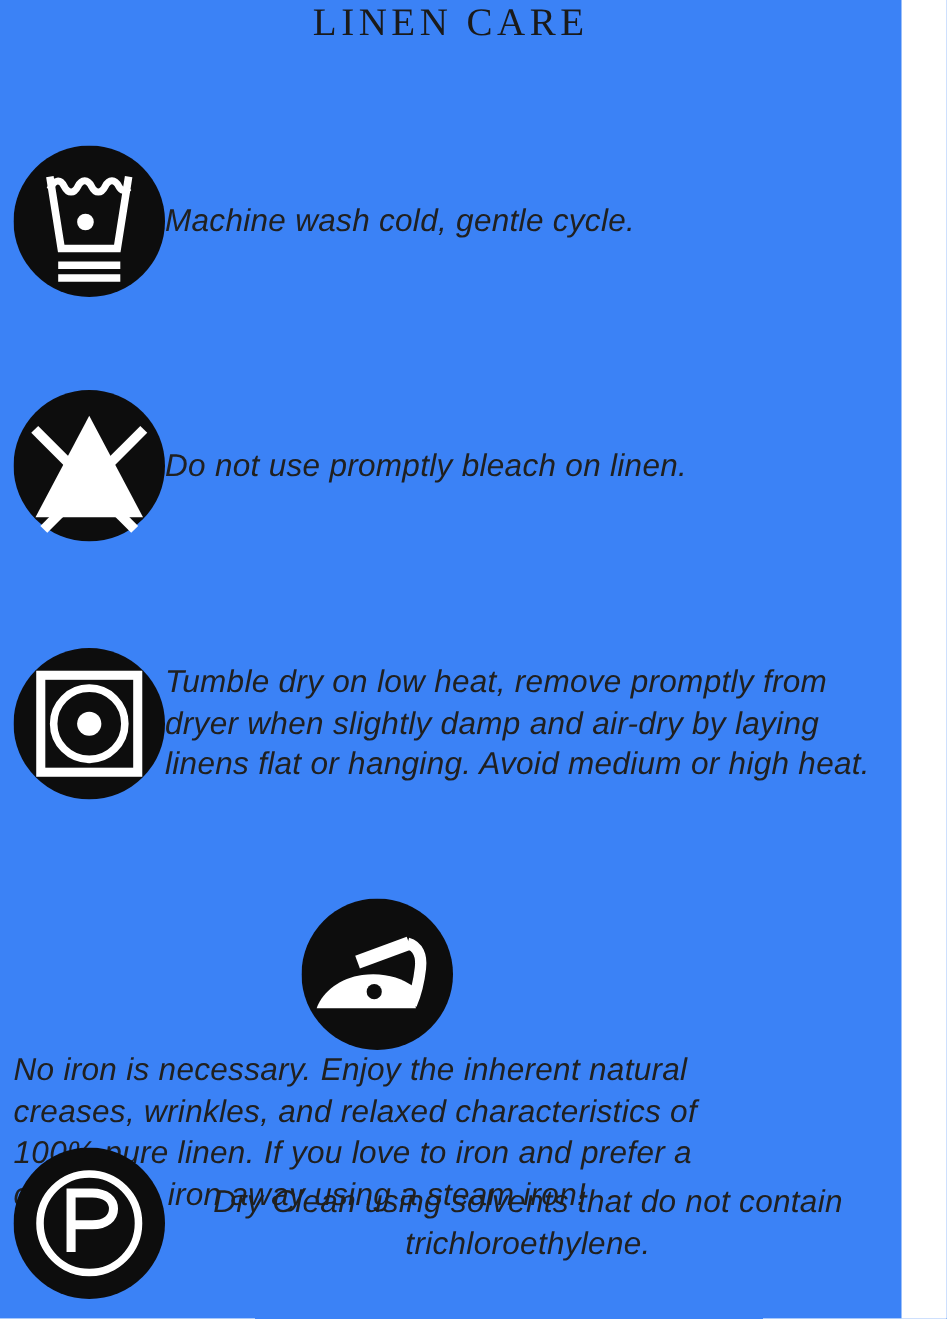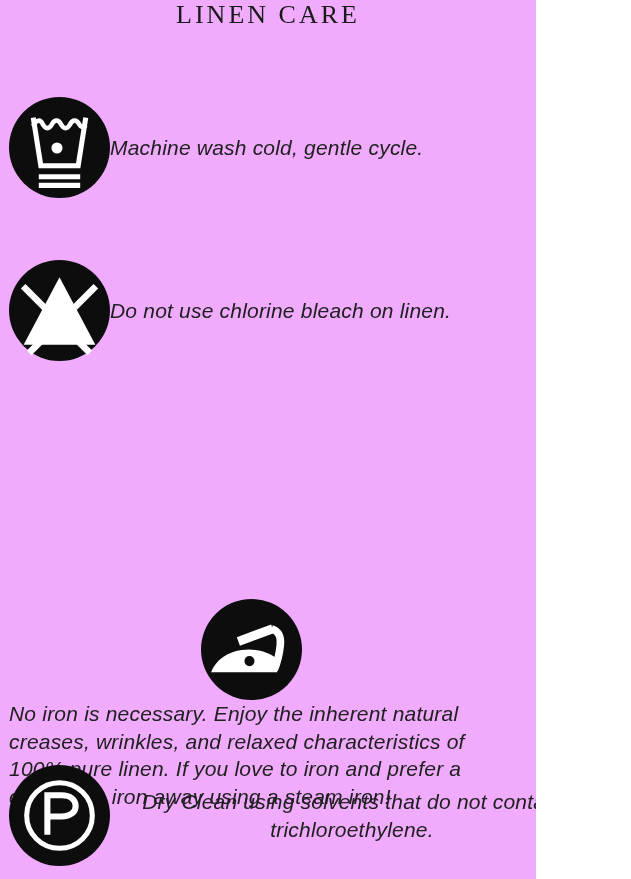--- a/index.html
+++ b/index.html
@@ -1,20 +1,20 @@
 <!DOCTYPE html>
 <html><head>
 <meta charset="utf-8">
 <style>
   * { margin:0; padding:0; box-sizing:border-box; }
   html,body { background:#ffffff; }
   .sheet {
     position:relative;
-    width:536px; height:879px;
-    background:#f0abfc;
+    width:601px; height:879px;
+    background:#3b82f6;
     overflow:hidden;
     font-family:"Liberation Sans", sans-serif;
   }
   .title {
     position:absolute;
     top:0; left:0; right:0;
     text-align:center;
     font-family:"Liberation Serif", serif;
     font-size:26px;
     font-weight:400;
@@ -67,23 +67,32 @@
     <div class="care-text">Machine wash cold, gentle cycle.</div>
   </div>
 
   <div class="row row-2">
     <svg class="icon" viewBox="0 0 100 100" aria-hidden="true">
       <circle cx="50" cy="50" r="50" fill="#0d0d0d"></circle>
       <path class="ic-stroke" stroke-width="6.5" d="M14,26 L80,92"></path>
       <path class="ic-stroke" stroke-width="6.5" d="M86,26 L20,92"></path>
       <polygon points="50,17 85.5,84 14.5,84" fill="#ffffff"></polygon>
     </svg>
-    <div class="care-text">Do not use chlorine bleach on linen.</div>
+    <div class="care-text">Do not use promptly bleach on linen.</div>
   </div>
 
+  <div class="row row-3">
+    <svg class="icon" viewBox="0 0 100 100" aria-hidden="true">
+      <circle cx="50" cy="50" r="50" fill="#0d0d0d"></circle>
+      <rect x="18" y="18" width="64" height="64" class="ic-stroke" stroke-width="6"></rect>
+      <circle cx="50" cy="50" r="23.5" class="ic-stroke" stroke-width="5"></circle>
+      <circle cx="50" cy="50" r="8" fill="#ffffff"></circle>
+    </svg>
+    <div class="care-text">Tumble dry on low heat, remove promptly from dryer when slightly damp and air-dry by laying linens flat or hanging. Avoid medium or high heat.</div>
+  </div>
 
   <div class="row row-4">
     <svg class="icon" viewBox="0 0 100 100" aria-hidden="true">
       <circle cx="50" cy="50" r="50" fill="#0d0d0d"></circle>
       <path class="ic-stroke" stroke-width="9" d="M37,42 L71,29.5"></path>
       <path class="ic-stroke" stroke-width="7.5" d="M70,29.5 C77,31.5 79.5,38 78.5,46 C77.5,55 75.5,63 72.5,70"></path>
       <path d="M10,72.5 C14,61 26,52.5 40,50.5 C54,48.5 66,52.5 73,57.5 L75.5,72.5 Z" fill="#ffffff"></path>
       <circle cx="48" cy="61.5" r="5" fill="#0d0d0d"></circle>
     </svg>
     <div class="care-text">No iron is necessary. Enjoy the inherent natural creases, wrinkles, and relaxed characteristics of 100% pure linen. If you love to iron and prefer a crisp look, iron away using a steam iron!</div>

